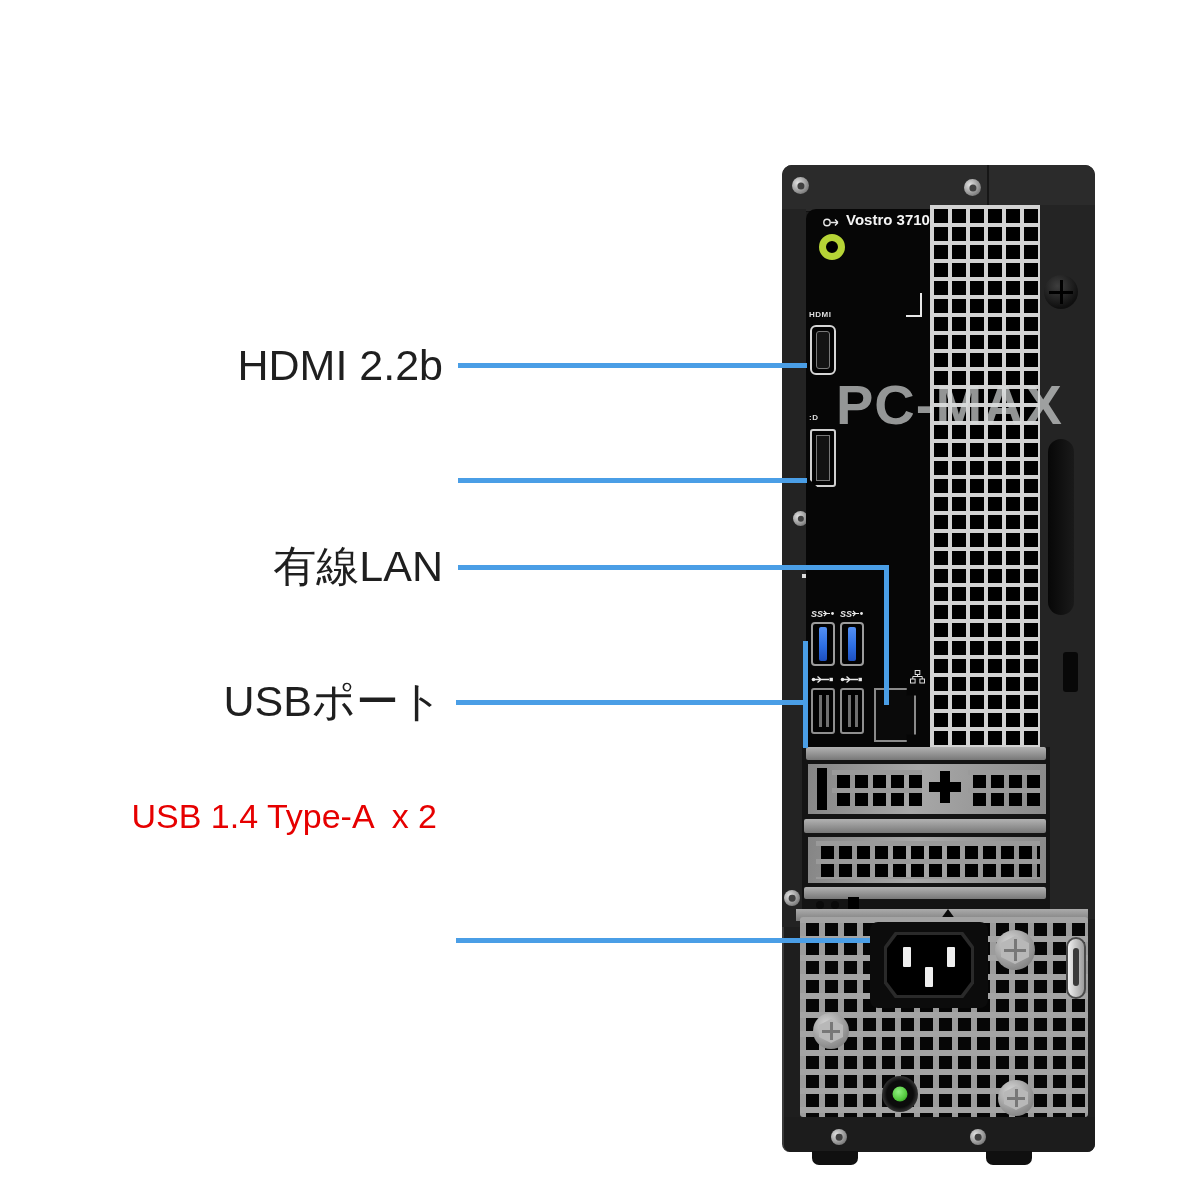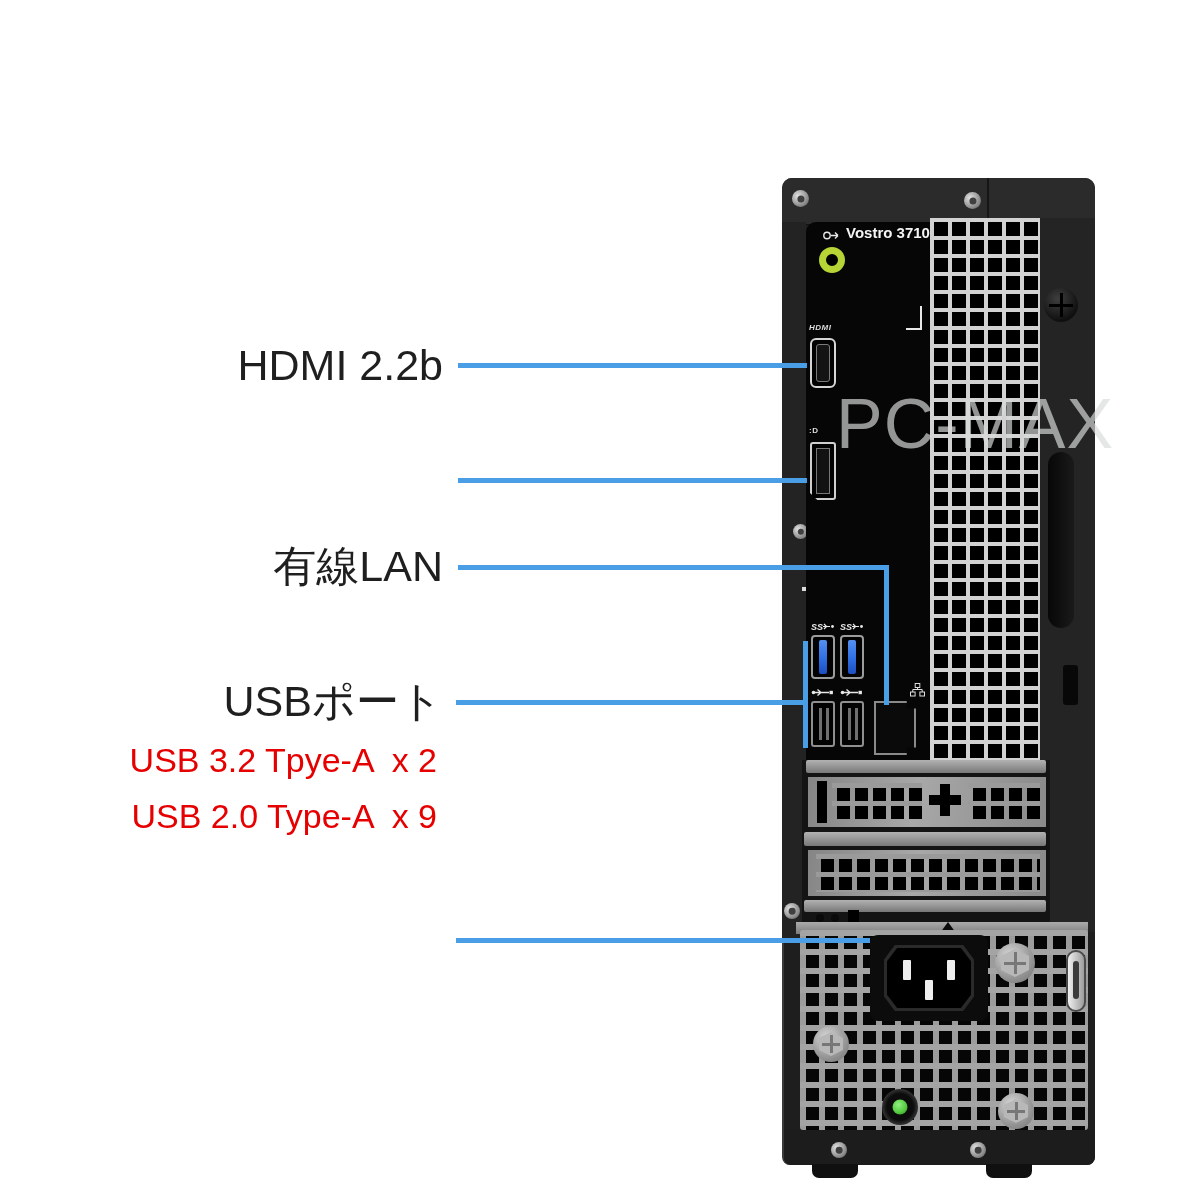--- a/index.html
+++ b/index.html
@@ -13,25 +13,25 @@
 
   
   .callout{position:absolute;right:757px;transform:translateY(-50%);text-align:right;
            color:var(--label_text,#1f1f1f);font-size:43px;white-space:pre;letter-spacing:0px;}
   .callout--red{right:763px;color:var(--red_text,#e60000);font-size:34px;}
 
   
   .pline{position:absolute;background:var(--pointer_line,#4a9ee6);z-index:6;}
 
   
-  .watermark{position:absolute;left:836px;top:384px;z-index:5;font-size:70px;font-weight:400;
+  .watermark{position:absolute;left:836px;top:372px;z-index:5;font-size:56px;font-weight:700;
              color:rgba(216,220,220,0.68);letter-spacing:1px;}
 
   
-  .pc{position:absolute;left:782px;top:178px;width:272px;height:1000px;z-index:1;}
+  .pc{position:absolute;left:782px;top:165px;width:272px;height:1000px;z-index:1;}
   .pc *{position:absolute;box-sizing:border-box;}
   .case{left:0;top:0;width:313px;height:987px;background:#1e1e1e;border-radius:10px 10px 8px 8px;
         border-left:2px solid #3a3a3a;}
   .top-band{left:0;top:0;width:313px;height:47px;background:#2b2b2b;border-radius:10px 10px 0 0;
             border-bottom:1px solid #121212;}
   .seam{left:205px;top:0;width:2px;height:47px;background:#161616;}
   .left-bezel{left:0;top:44px;width:24px;height:718px;background:#232323;}
   .tick{left:20px;top:409px;width:12px;height:4px;background:#dcdcdc;}
   .io{left:24px;top:44px;width:124px;height:538px;background:#060606;border-radius:10px 0 0 0;}
   .grille{left:148px;top:40px;width:110px;height:542px;background-color:#000;
@@ -116,22 +116,21 @@
 </style>
 </head>
 <body>
 
 <div class="stage">
 
 
   <div class="callout" style="top:365px;">HDMI 2.2b</div>
   <div class="callout" style="top:567px;">有線LAN</div>
   <div class="callout" style="top:702px;">USBポート</div>
-  <div class="callout callout--red" style="top:760px;">USB 3.2 Tpye-A  x 2</div>
-  <div class="callout callout--red" style="top:816px;">USB 2.0 Type-A  x 9</div>
+  <div class="callout callout--red" style="top:816px;">USB 1.4 Type-A  x 2</div>
 
   <div class="pline" style="left:458px;top:363px;width:349px;height:5px;"></div>
   <div class="pline" style="left:458px;top:478px;width:349px;height:5px;"></div>
   <div class="pline" style="left:458px;top:565px;width:431px;height:5px;"></div>
   <div class="pline" style="left:884px;top:565px;width:5px;height:140px;"></div>
   <div class="pline" style="left:456px;top:700px;width:350px;height:5px;"></div>
   <div class="pline" style="left:803px;top:641px;width:5px;height:107px;"></div>
   <div class="pline" style="left:456px;top:938px;width:414px;height:5px;"></div>
 
   <div class="watermark">PC-MAX</div>
@@ -151,21 +150,21 @@
       <span style="left:16px;top:7px;">
         <svg width="20" height="13" viewBox="0 0 20 13">
             <circle cx="5" cy="6.5" r="3.2" fill="none" stroke="#e8e8e8" stroke-width="1.4"></circle>
             <path d="M9 6.5 h7 M16 6.5 l-3 -3 M16 6.5 l-3 3" stroke="#e8e8e8" stroke-width="1.4" fill="none"></path>
           </svg>
       </span>
       <div class="model" style="left:40px;top:2px;">Vostro 3710</div>
       <div class="jack" style="left:13px;top:25px;"></div>
       <div class="cornerL" style="left:100px;top:84px;"></div>
 
-      <div class="plogo" style="left:3px;top:101px;font-style:italic;">HDMI</div>
+      <div class="plogo" style="left:3px;top:101px;">HDMI</div>
       <div class="port hdmi-port">
           <div></div>
         </div>
 
       <div class="plogo" style="left:3px;top:204px;">:D</div>
       <div class="port dp-port">
           <div></div>
         </div>
 
       <span style="left:5px;top:399px;">

